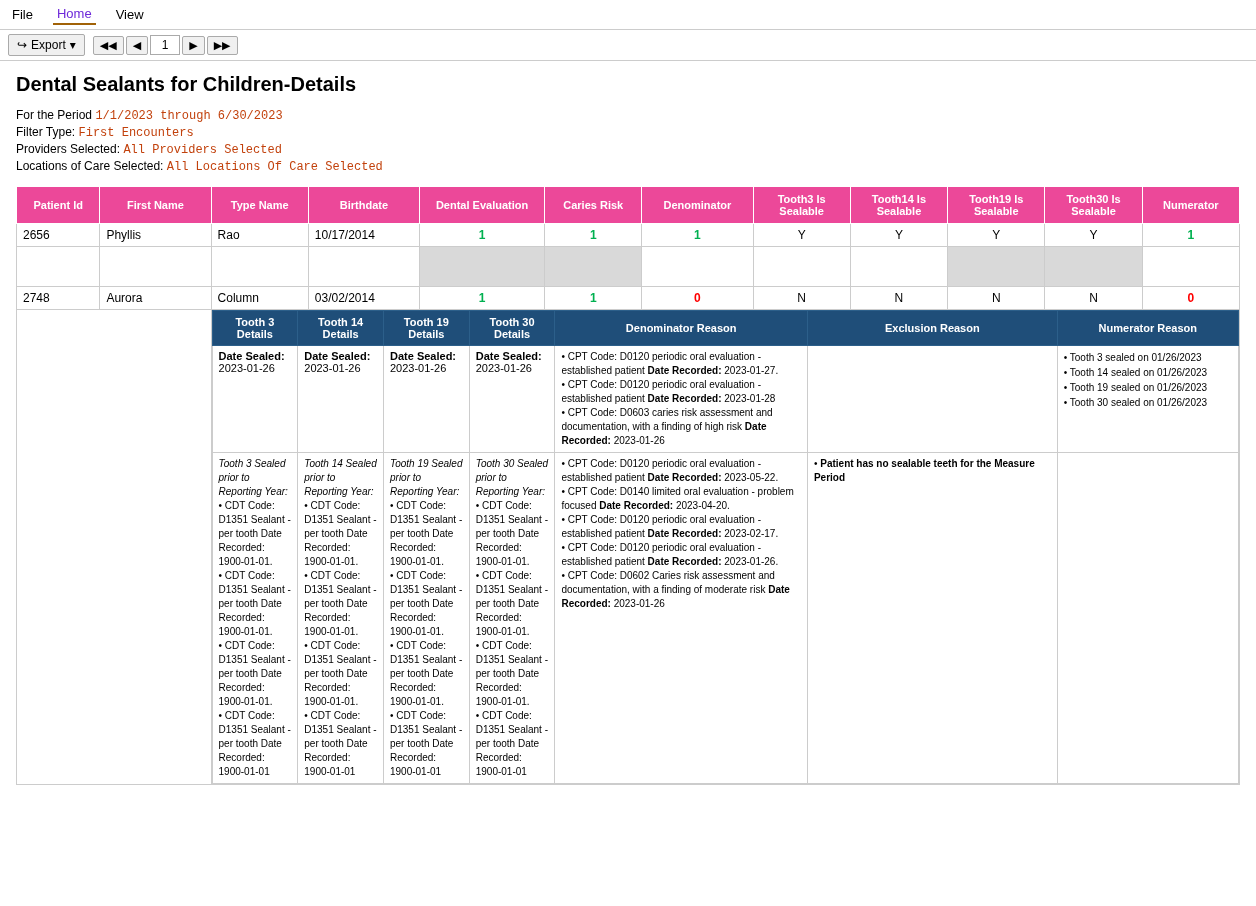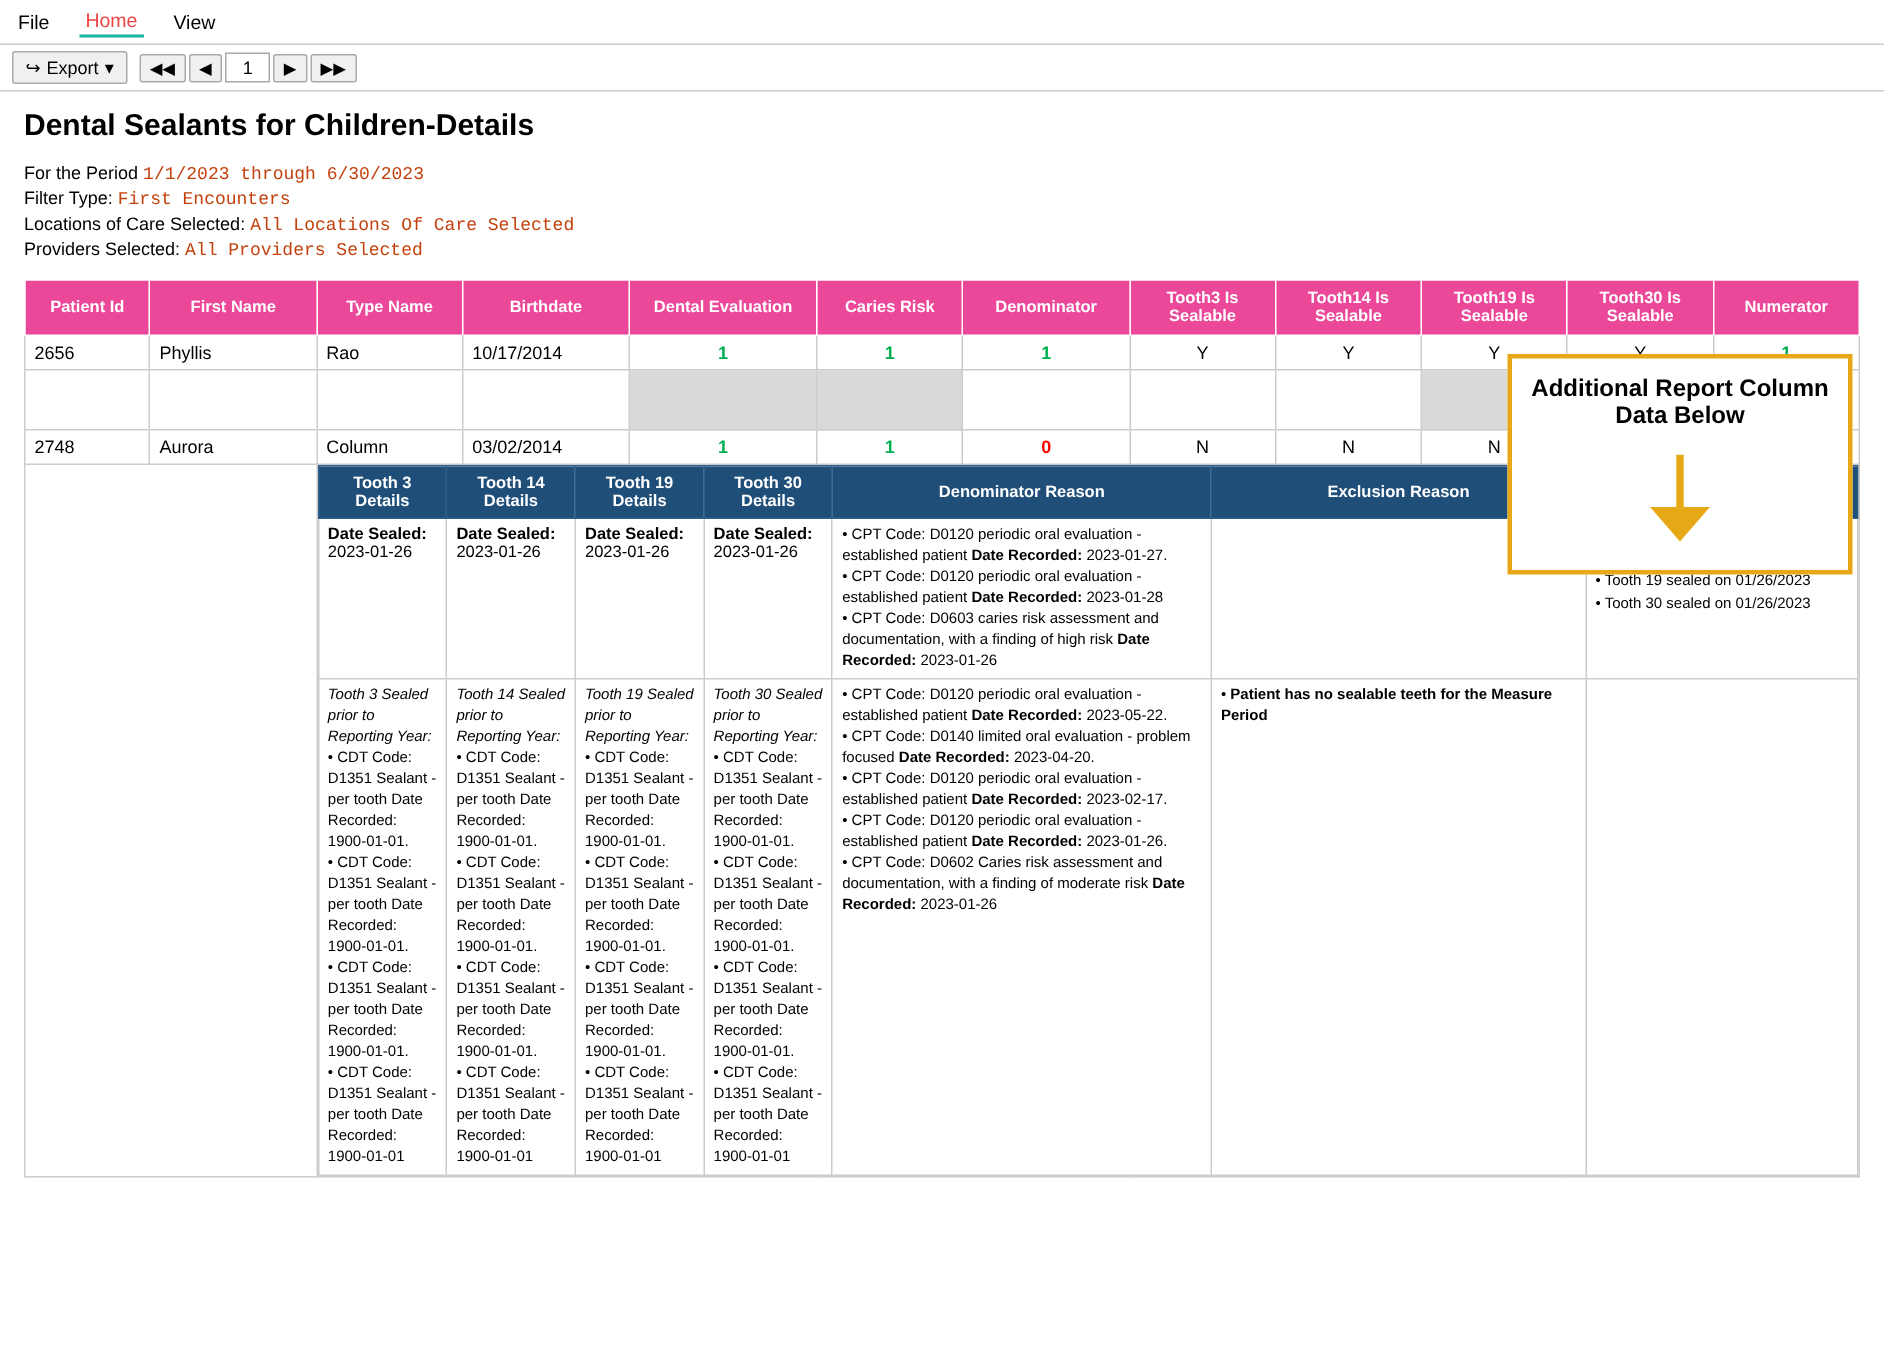--- a/index.html
+++ b/index.html
@@ -1,21 +1,21 @@
 <!DOCTYPE html>
 <html><head>
   <meta charset="utf-8">
   <style>
     * { box-sizing: border-box; margin: 0; padding: 0; }
     body { font-family: Arial, sans-serif; font-size: 12px; background: #fff; color: #000; }
 
     
     .menu-bar { display: flex; align-items: center; padding: 4px 8px; border-bottom: 1px solid #ccc; gap: 16px; }
     .menu-item { font-size: 13px; cursor: pointer; padding: 2px 4px; }
-    .menu-item.active { color: #ef4444; border-bottom: 2px solid #14b8a6; }
+    .menu-item.active { color: #6d28d9; border-bottom: 2px solid #a16207; }
 
     
     .toolbar { display: flex; align-items: center; padding: 4px 8px; border-bottom: 1px solid #ccc; gap: 8px; }
     .toolbar-btn { display: flex; align-items: center; gap: 4px; padding: 3px 8px; border: 1px solid #aaa; background: #f0f0f0; cursor: pointer; font-size: 12px; border-radius: 2px; }
     .nav-btns { display: flex; align-items: center; gap: 2px; }
     .nav-btn { padding: 2px 6px; border: 1px solid #aaa; background: #f0f0f0; cursor: pointer; font-size: 11px; border-radius: 2px; }
     .page-input { width: 30px; text-align: center; border: 1px solid #aaa; padding: 2px; font-size: 12px; }
 
     
     .main-content { padding: 12px 16px; }
@@ -92,39 +92,30 @@
 
     <div class="filter-info">
       <span class="label">For the Period</span>
       <span class="value">1/1/2023 through 6/30/2023</span>
     </div>
     <div class="filter-info">
       <span class="label">Filter Type:</span>
       <span class="value">First Encounters</span>
     </div>
     <div class="filter-info">
+      <span class="label">Providers Selected:</span>
+      <span class="value">All Providers Selected</span>
+    </div>
+    <div class="filter-info">
       <span class="label">Locations of Care Selected:</span>
       <span class="value">All Locations Of Care Selected</span>
     </div>
-    <div class="filter-info">
-      <span class="label">Providers Selected:</span>
-      <span class="value">All Providers Selected</span>
-    </div>
 
     <div class="table-section">
 
-      <div class="annotation-box" style="position:absolute; top: 50px; right: 5px; z-index: 10;">
-        <span>Additional Report Column Data Below</span>
-        <div style="margin-top: 16px; text-align: center;">
-          <svg width="60" height="60" viewBox="0 0 60 60">
-            <line x1="30" y1="0" x2="30" y2="45" stroke="#e6a817" stroke-width="5"></line>
-            <polygon points="10,35 50,35 30,58" fill="#e6a817"></polygon>
-          </svg>
-        </div>
-      </div>
 
       <table class="main-table">
         <thead>
           <tr>
             <th class="patient-id-col">Patient Id</th>
             <th class="firstname-col">First Name</th>
             <th class="lastname-col">Type Name</th>
             <th class="birthdate-col">Birthdate</th>
             <th class="eval-col">Dental Evaluation</th>
             <th class="caries-col">Caries Risk</th>

